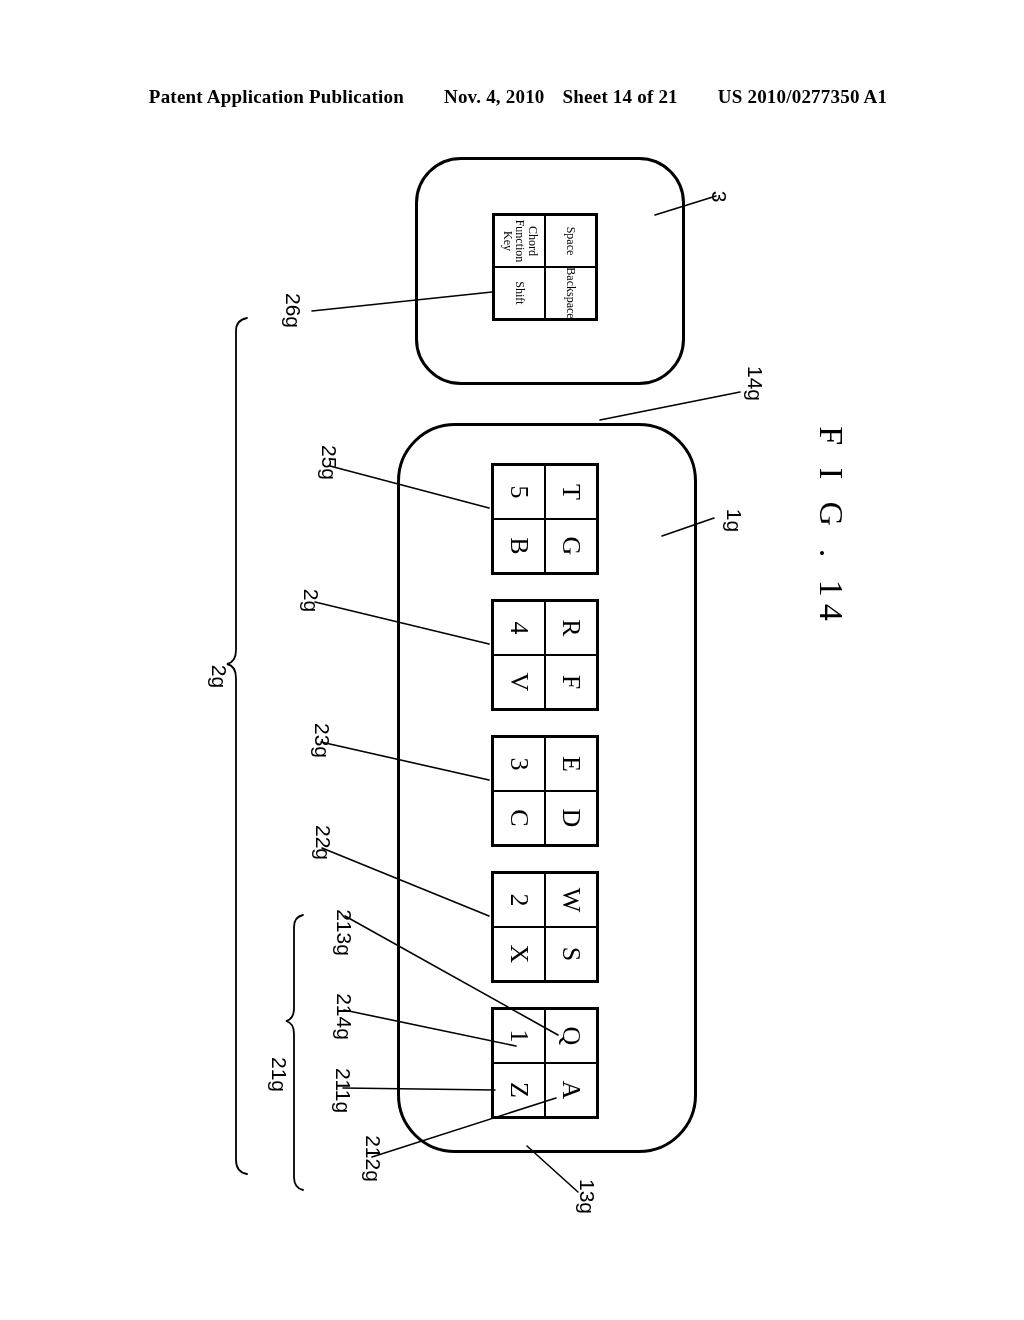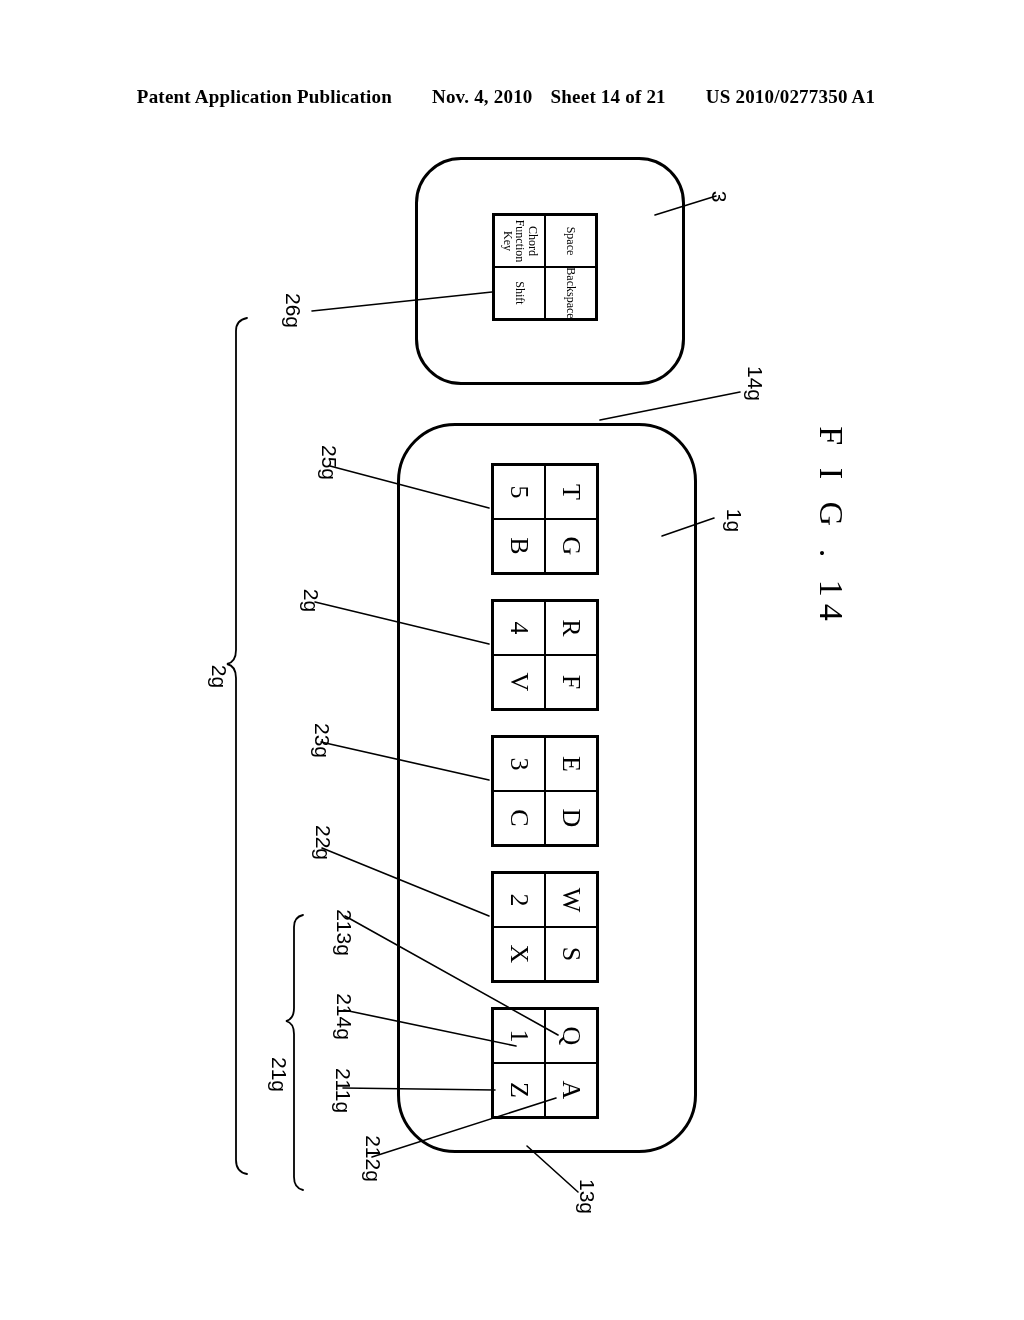--- a/index.html
+++ b/index.html
@@ -9,21 +9,21 @@
     background:#ffffff;
     font-family:"Liberation Serif", serif;
     color:#000;
     overflow:hidden;
     position:relative;
   }
   #sheet{position:absolute;left:0;top:0;width:1024px;height:1320px;}
 
   
   .hdr{
-    position:absolute;top:86px;left:0;width:1012px;
+    position:absolute;top:86px;left:12px;width:1012px;
     text-align:center;
     font-family:"Liberation Serif", serif;
     font-weight:bold;
     font-size:19px;
     letter-spacing:0.2px;
     white-space:nowrap;
     text-decoration:underline;
   }
   .hdr span{display:inline-block;}
   .hdr .g1{margin-right:40px;}

